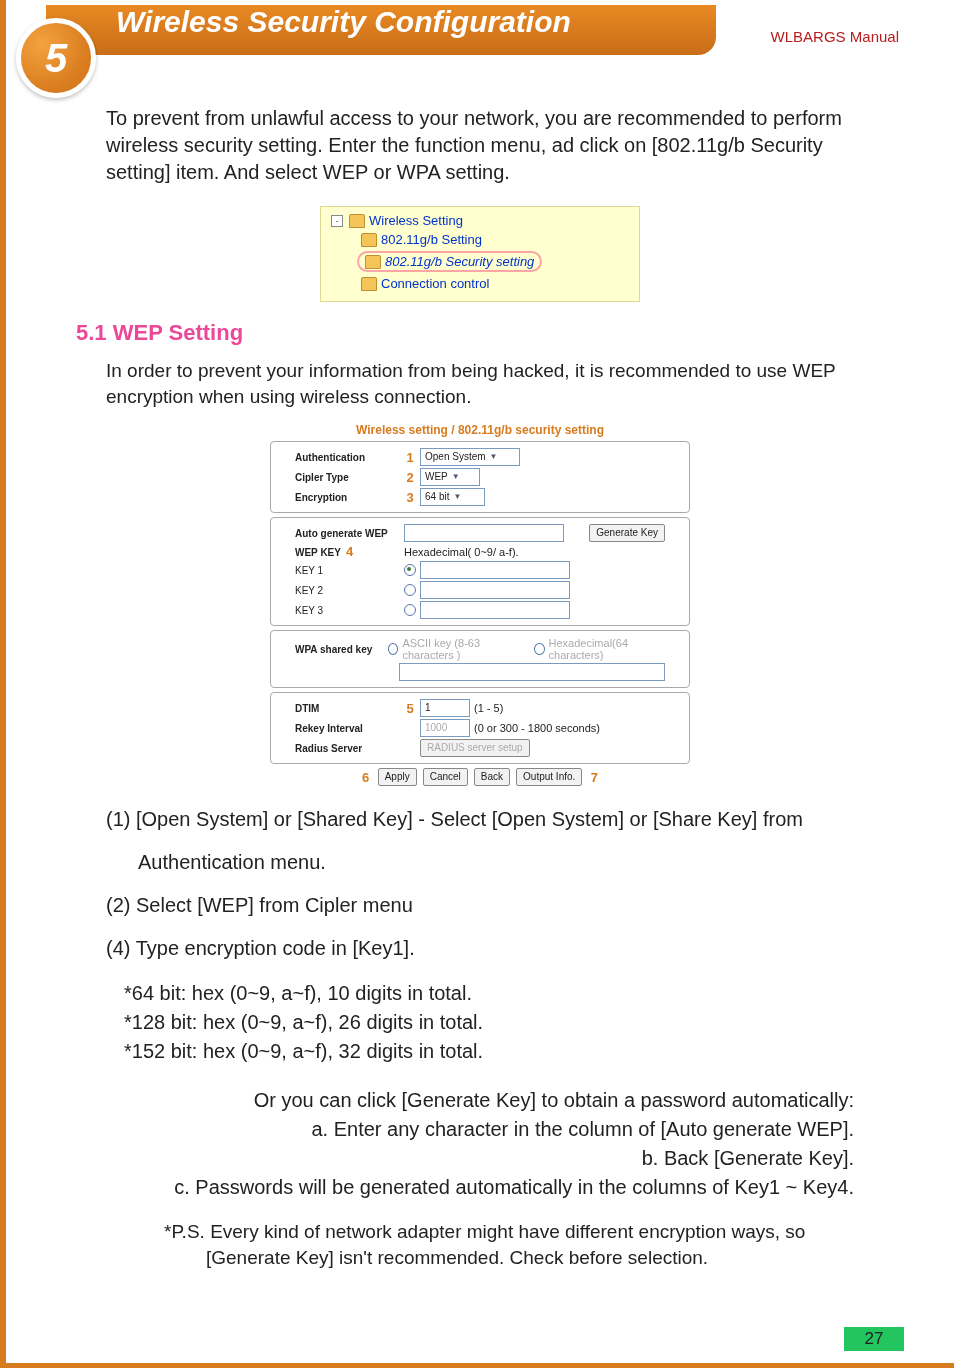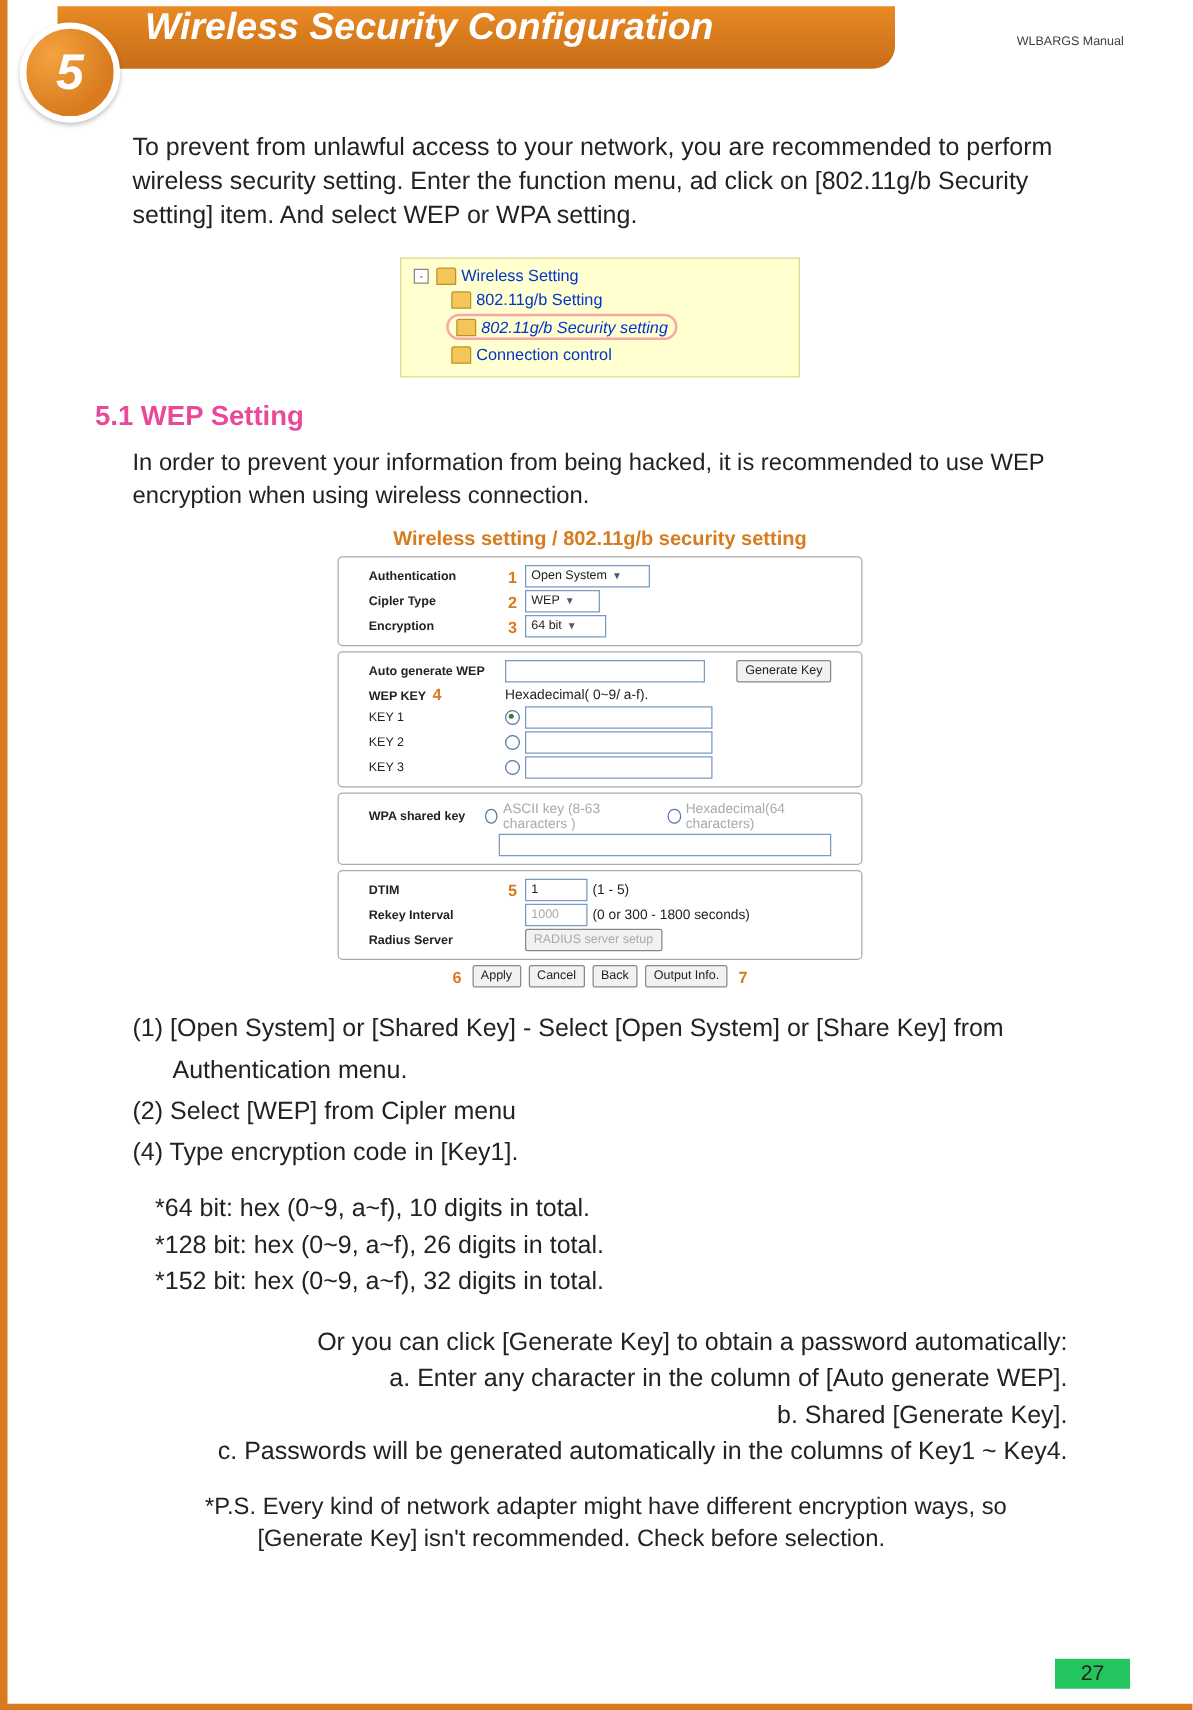--- a/index.html
+++ b/index.html
@@ -59,22 +59,22 @@
   .chapter-badge span {
     color: #fff;
     font-size: 40px;
     font-weight: 700;
     font-style: italic;
   }
   .manual-tag {
     position: absolute;
     right: 55px;
     top: 28px;
-    font-size: 10px;
-    color: #404040;
+    font-size: 15px;
+    color: #b91c1c;
   }
   .intro {
     margin: 35px 100px 20px 100px;
     font-size: 20px;
     line-height: 1.35;
   }
   .tree-block {
     width: 320px;
     margin: 10px auto 15px auto;
     background: #ffffcf;
@@ -140,21 +140,21 @@
   .security-panel {
     width: 420px;
     margin: 10px auto 14px auto;
     font-family: Tahoma, Arial, sans-serif;
     font-size: 11px;
   }
   .security-panel .panel-title {
     text-align: center;
     color: #d87b1e;
     font-weight: 700;
-    font-size: 16px;
+    font-size: 12px;
     margin-bottom: 4px;
   }
   .security-panel .box {
     border: 1px solid #aaa;
     border-radius: 4px;
     padding: 4px 24px;
     background: #fff;
     margin-bottom: 4px;
   }
   .row {
@@ -220,21 +220,21 @@
   }
   .ghost {
     color: #aaa;
   }
   .steps {
     margin: 20px 100px 0 100px;
     font-size: 20px;
     line-height: 1.35;
   }
   .steps p {
-    margin: 6px 0;
+    margin: 16px 0;
   }
   .hang {
     padding-left: 32px;
     text-indent: -32px;
   }
   .notes {
     margin: 18px 100px 0 118px;
     font-size: 20px;
     line-height: 1.35;
   }
@@ -438,21 +438,21 @@
 
   <div class="notes">
     <p>*64 bit: hex (0~9, a~f), 10 digits in total.</p>
     <p>*128 bit: hex (0~9, a~f), 26 digits in total.</p>
     <p>*152 bit: hex (0~9, a~f), 32 digits in total.</p>
   </div>
 
   <div class="or-block">
     <p>Or you can click [Generate Key] to obtain a password automatically:</p>
     <p>a. Enter any character in the column of [Auto generate WEP].</p>
-    <p>b. Shared [Generate Key].</p>
+    <p>b. Back [Generate Key].</p>
     <p>c. Passwords will be generated automatically in the columns of Key1 ~ Key4.</p>
   </div>
 
   <div class="ps">
     <p>*P.S. Every kind of network adapter might have different encryption ways, so [Generate Key] isn't recommended. Check before selection.</p>
   </div>
 
   <div class="page-number">
     <span>27</span>
   </div>

